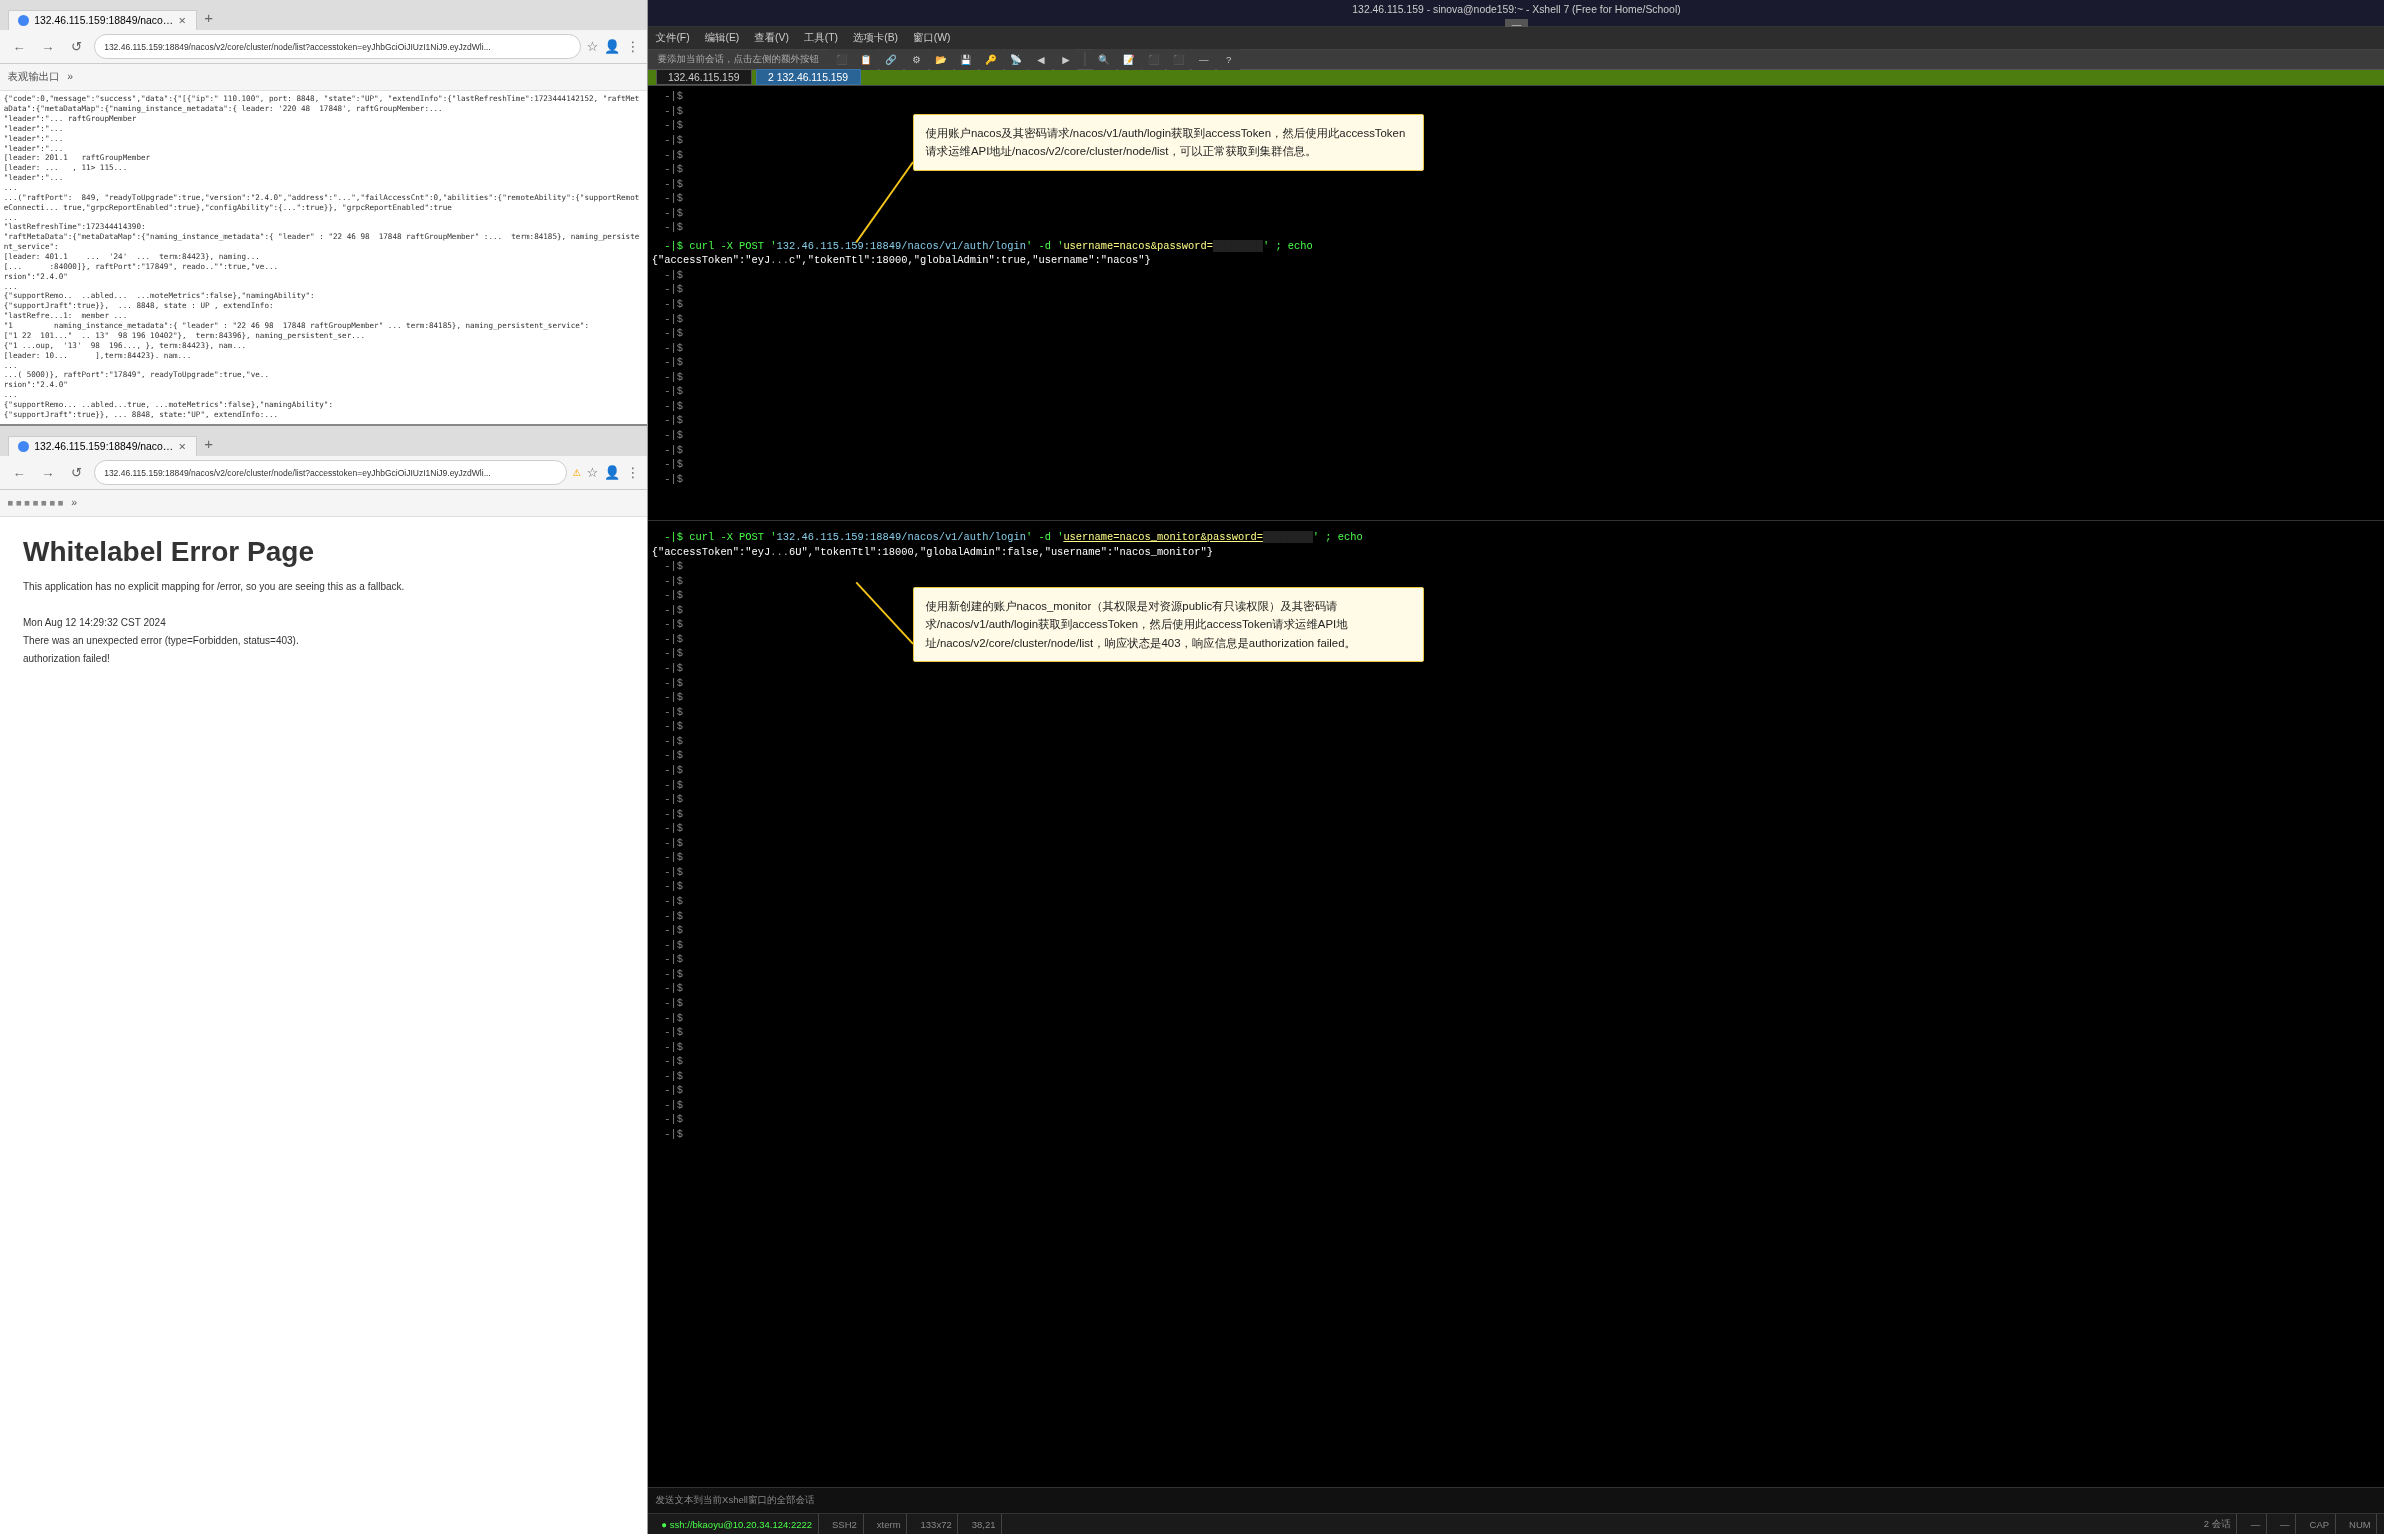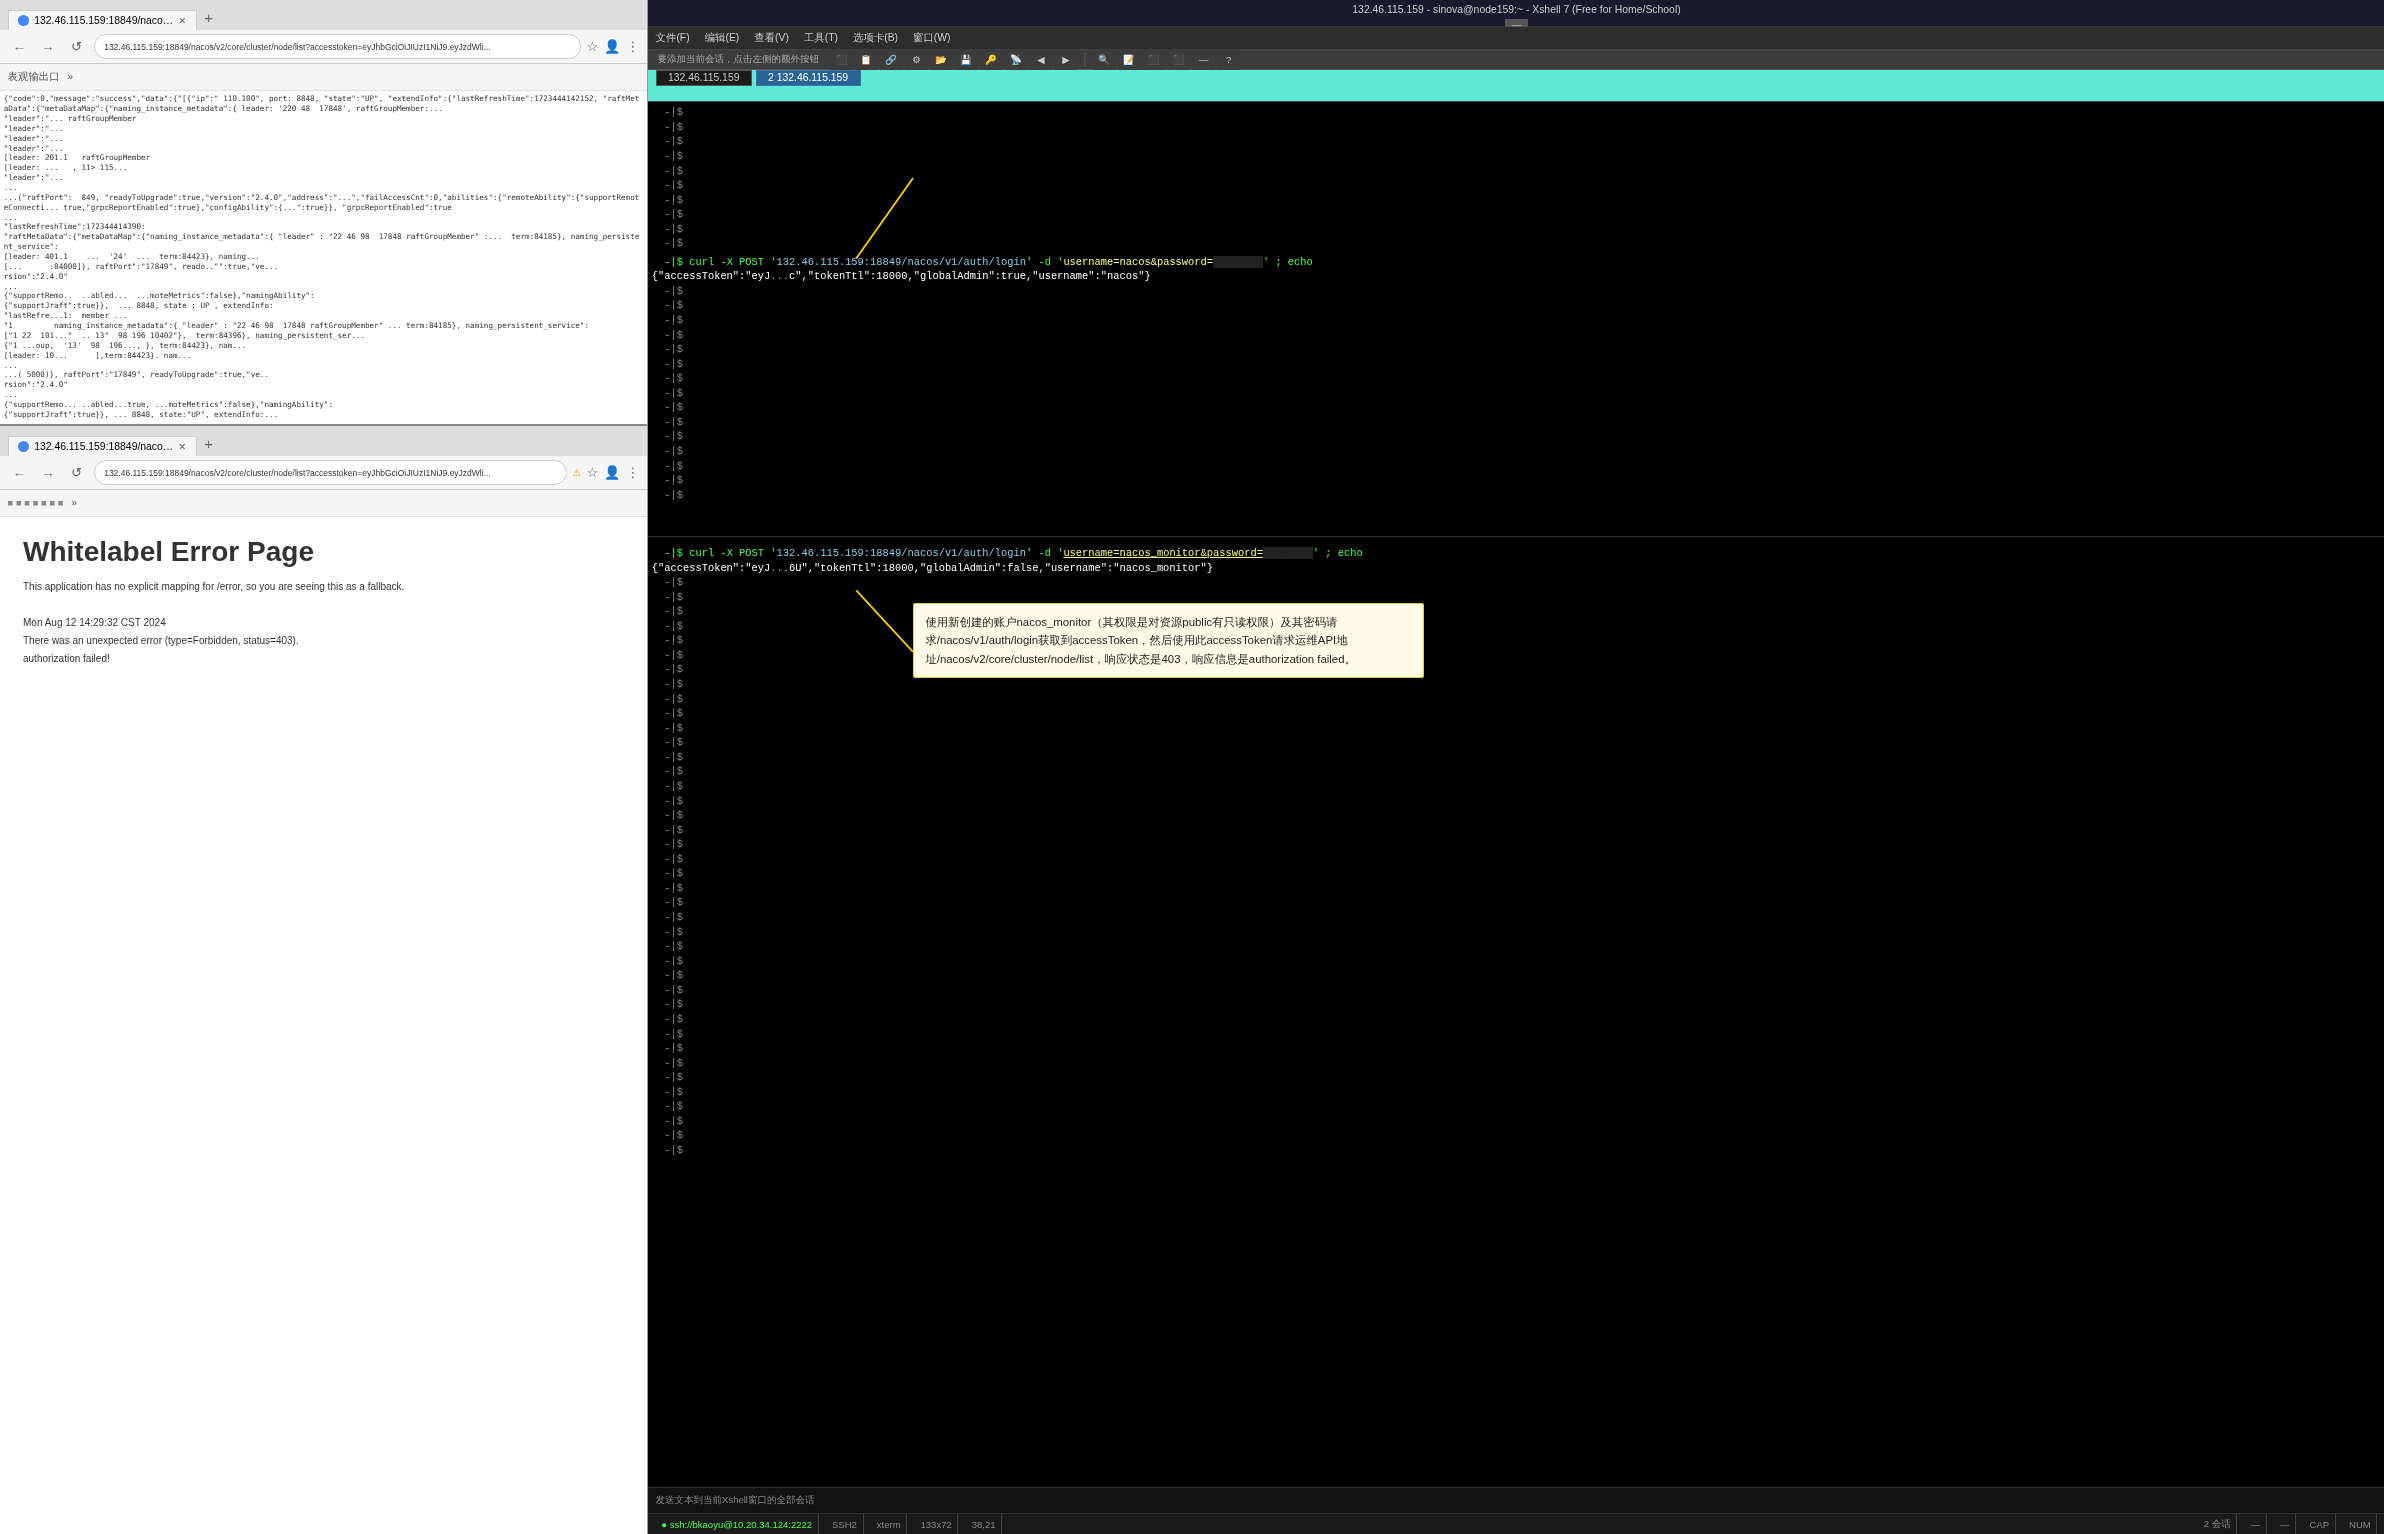--- a/index.html
+++ b/index.html
@@ -195,24 +195,24 @@
       width: 23px; height: 21px;
       background: #3c3c3c;
       border: 0.9px solid transparent;
       color: #ccc;
       font-size: 9.5px;
       cursor: pointer;
       display: flex; align-items: center; justify-content: center;
     }
 
     .xshell-sessions {
-      background: #5eead4;
-      height: 32px;
-      display: flex;
-      align-items: flex-start;
+      background: #4d7c0f;
+      height: 16px;
+      display: flex;
+      align-items: center;
       padding: 0 7.6px;
       gap: 3.8px;
       border-bottom: 0.9px solid #444;
       font-size: 10.4px;
       color: #ccc;
     }
 
     .session-tab {
       background: #1a1a1a;
       border: 0.9px solid #555;
@@ -500,20 +500,23 @@
         <div class="term-line gray">  -|$</div>
         <div class="term-line gray">  -|$</div>
         <div class="term-line gray">  -|$</div>
         <div class="term-line gray">  -|$</div>
         <div class="term-line gray">  -|$</div>
         <div class="term-line gray">  -|$</div>
         <div class="term-line gray">  -|$</div>
         <div class="term-line gray">  -|$</div>
       </div>
 
+      <div class="annotation-box" style="top:28px;left:265px;width:511px;">
+        <span>使用账户nacos及其密码请求/nacos/v1/auth/login获取到accessToken，然后使用此accessToken请求运维API地址/nacos/v2/core/cluster/node/list，可以正常获取到集群信息。</span>
+      </div>
 
       <svg class="annotation-line-svg" viewBox="0 0 1835 458" width="1737" height="433">
         <line x1="220" y1="165" x2="280" y2="80" stroke="#f5c518" stroke-width="2"></line>
       </svg>
     </div>
 
     <div class="lower-terminal">
       <div class="terminal-content">
         <div class="term-line" style="color:#4aff4a;padding-top:5.7px;">  -|$ curl -X POST '<span style="color:#87ceeb;">132.46.115.159:18849/nacos/v1/auth/login</span>' -d '<span style="color:#ffff88;text-decoration:underline;">username=nacos_monitor&amp;password=<span style="background:#222;color:#222;">████████</span></span>' ; echo</div>
         <div class="term-line white">{"accessToken":"eyJ<span style="color:#aaa;">...</span>6U","tokenTtl":18000,"globalAdmin":false,"username":"nacos_monitor"}</div>

